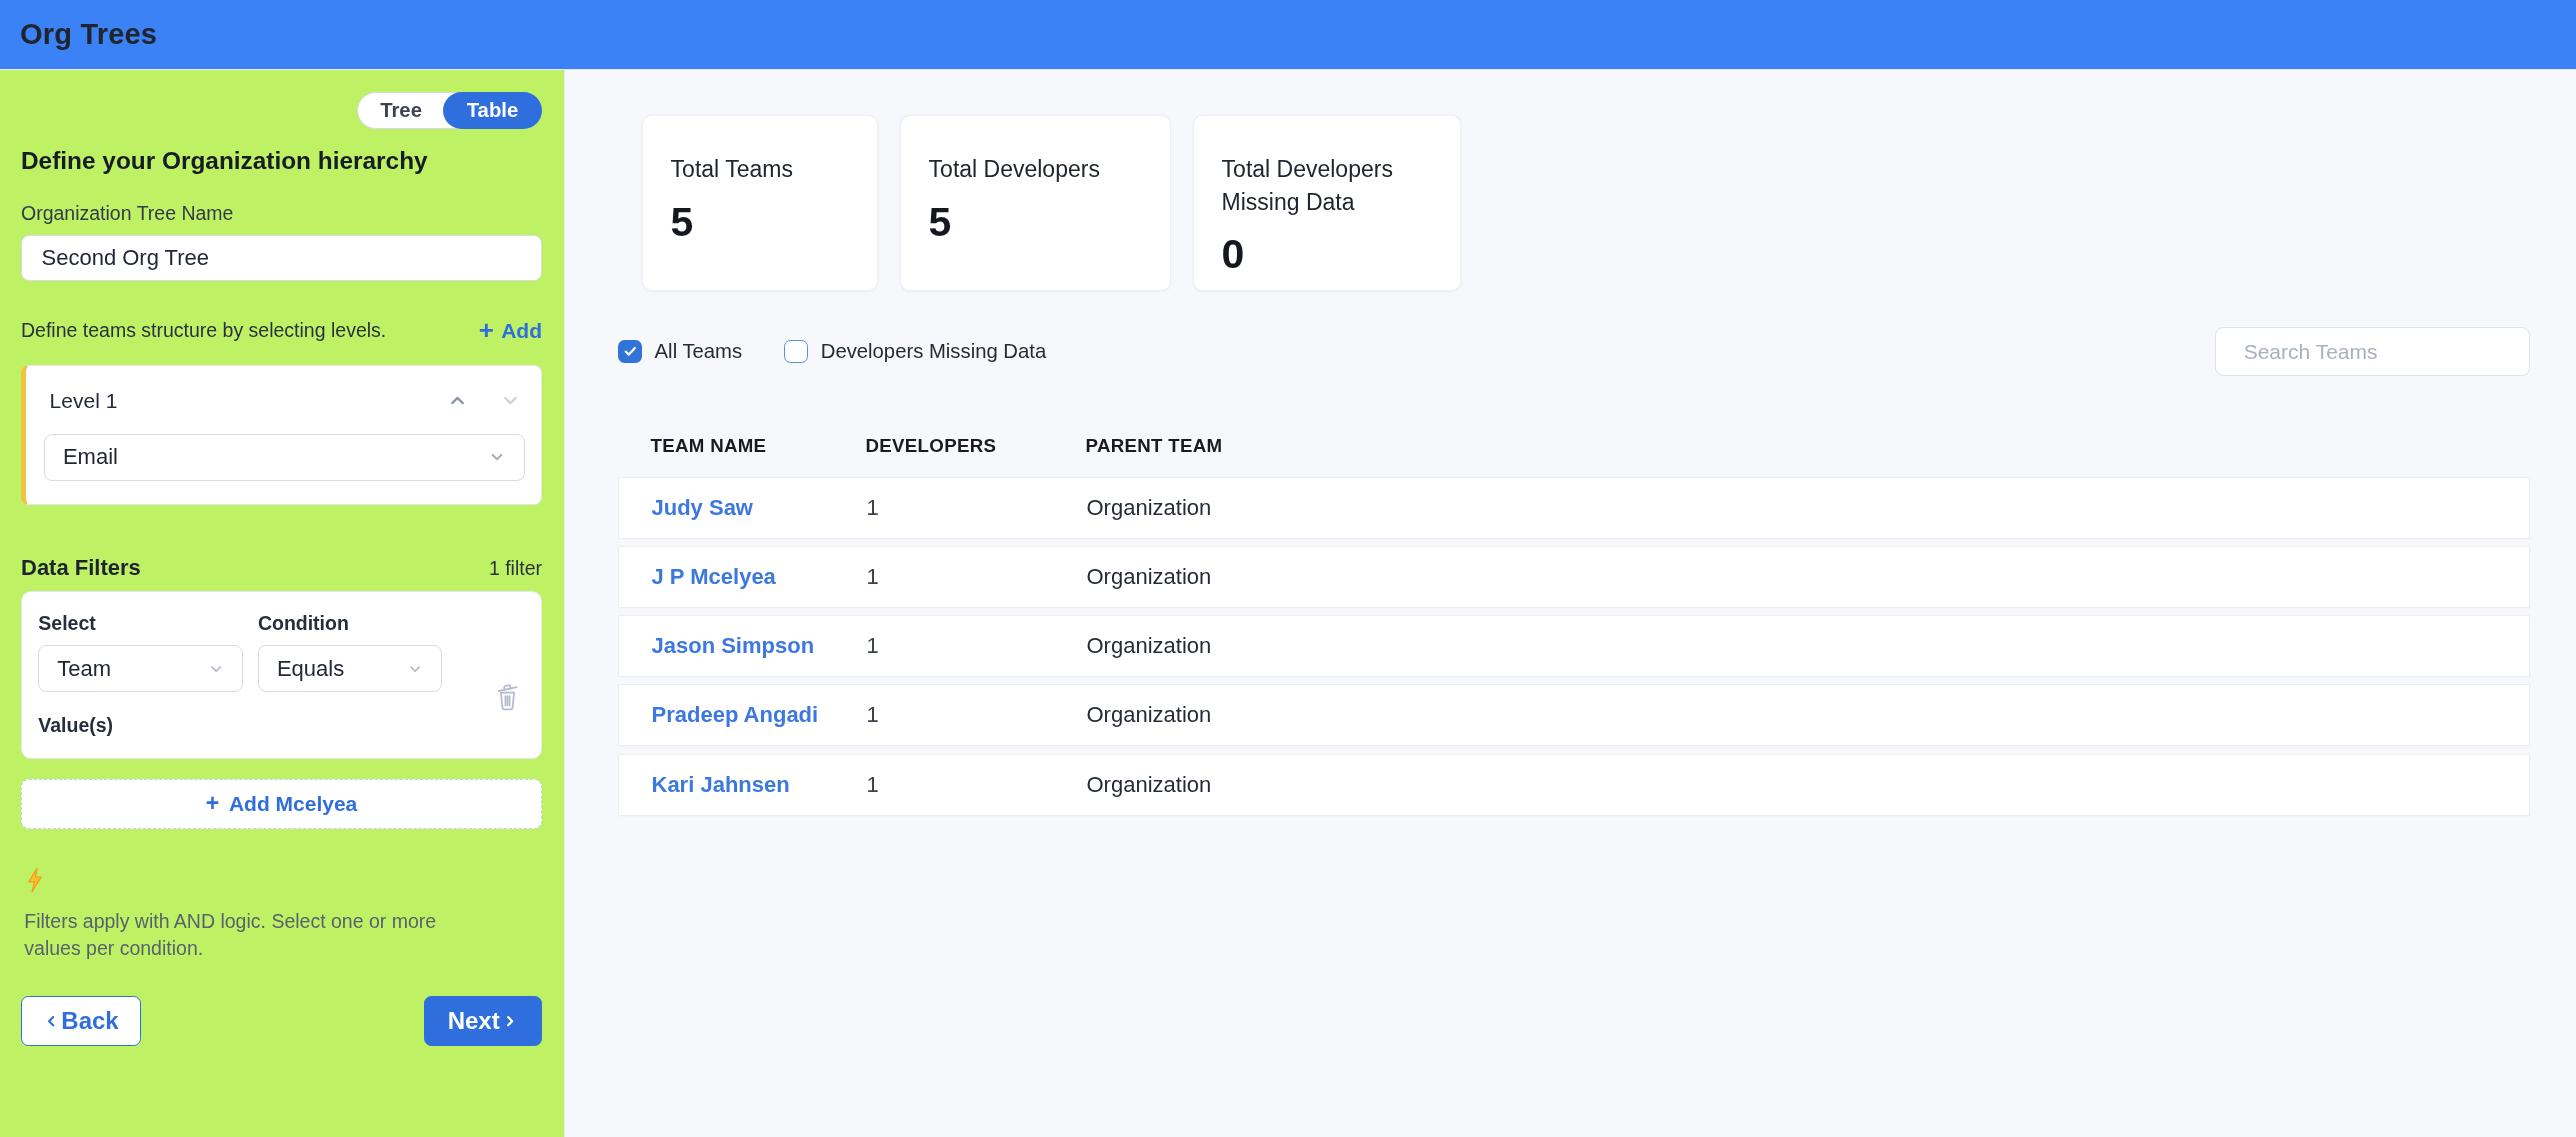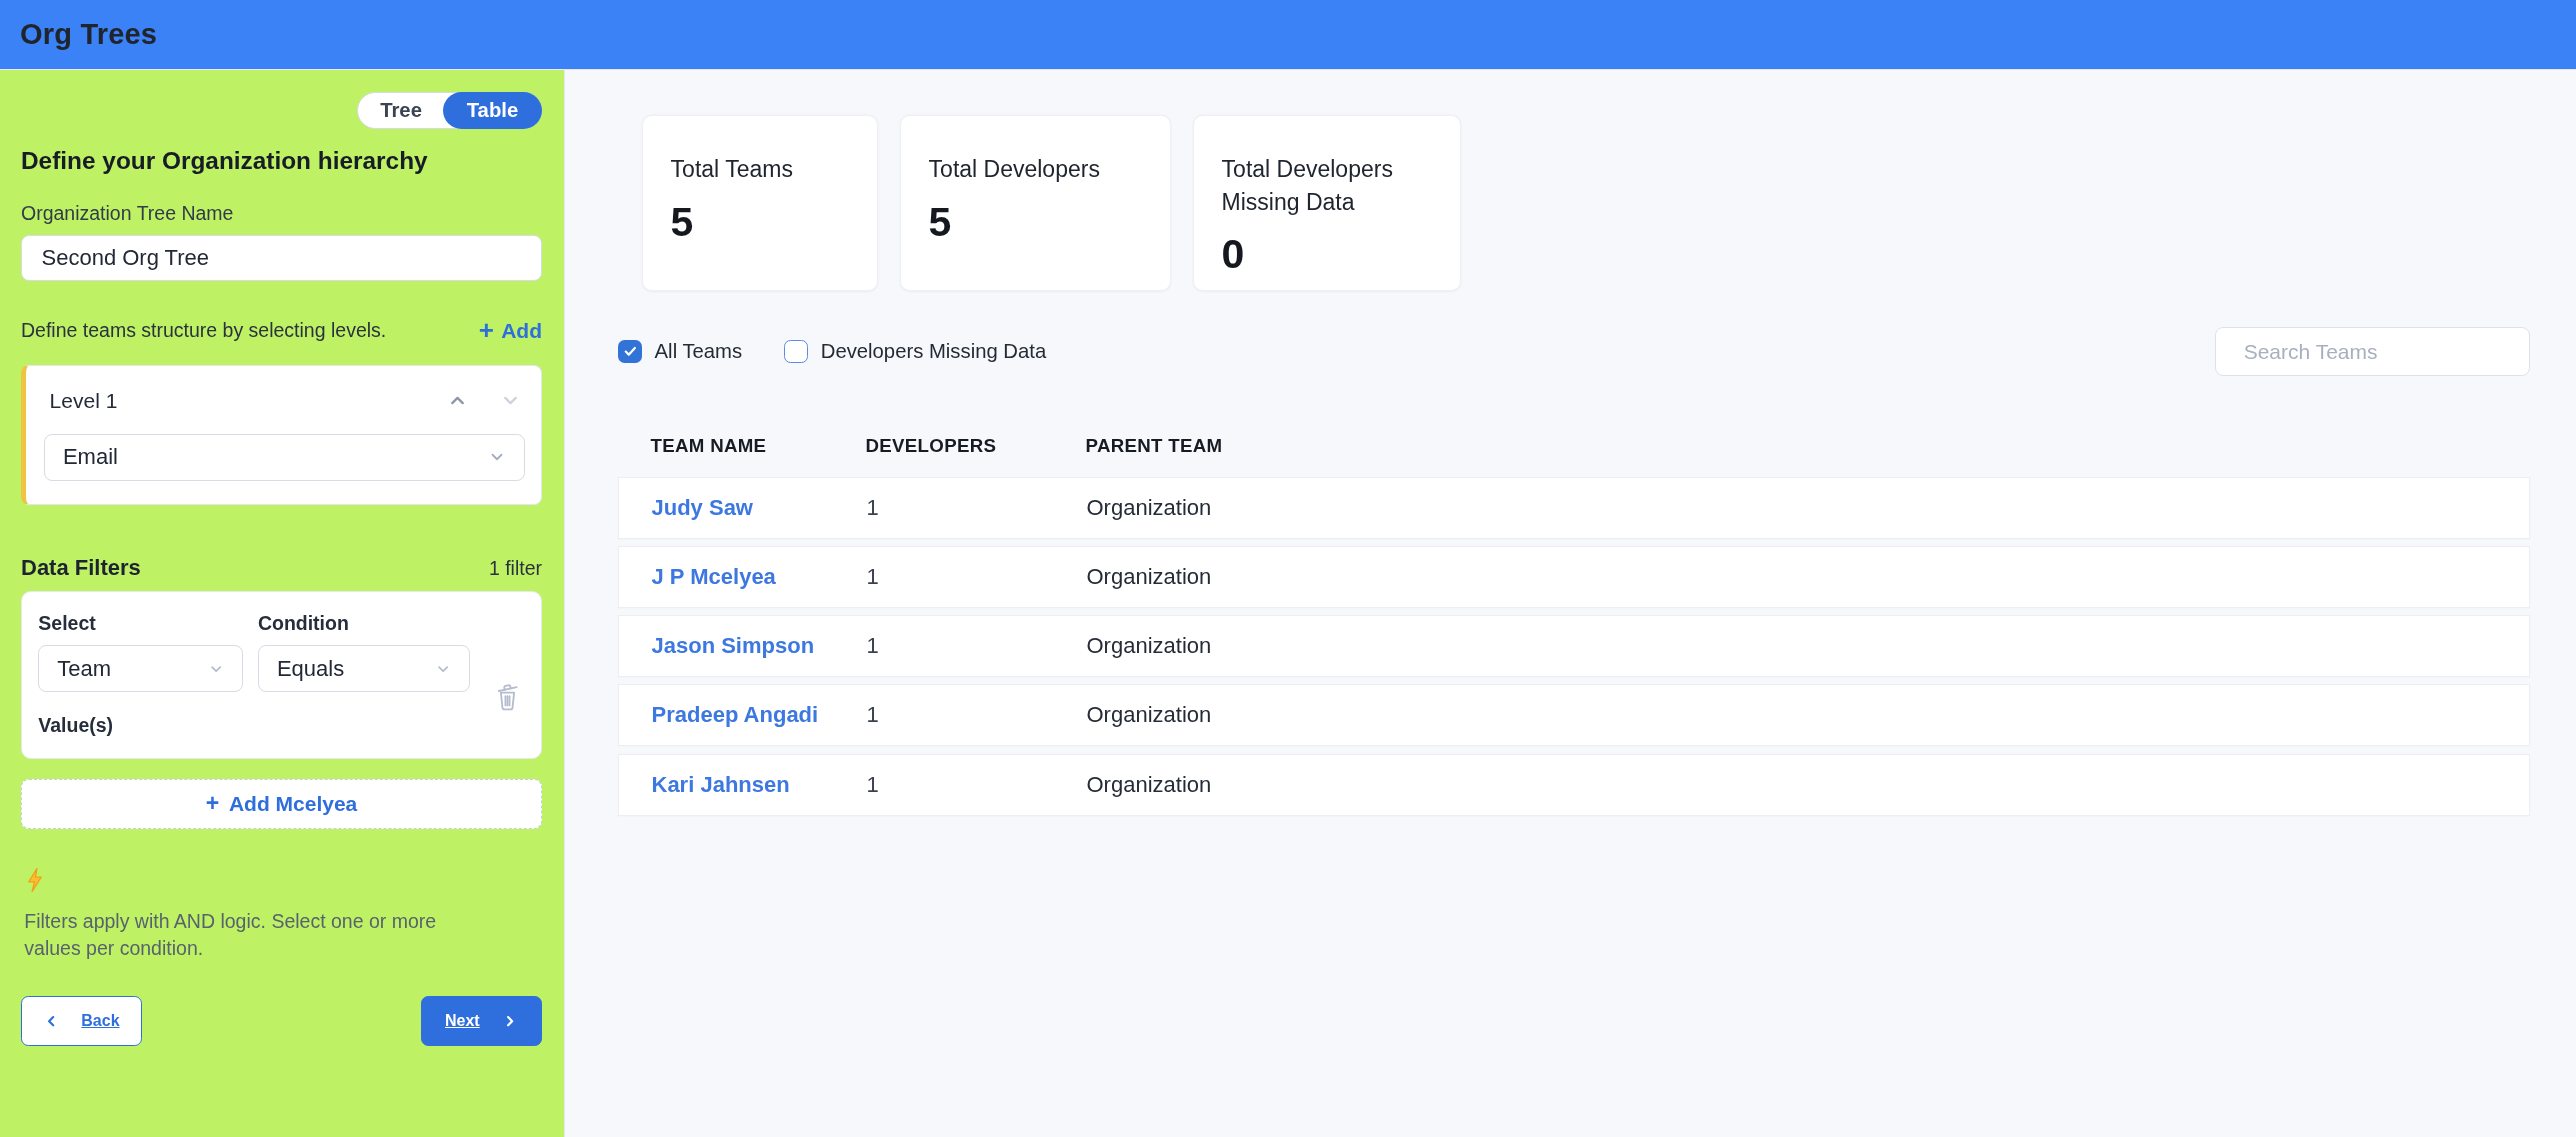--- a/index.html
+++ b/index.html
@@ -41,34 +41,34 @@
 
   .filters-head { margin-top:50px; display:flex; align-items:baseline; justify-content:space-between; }
   .filters-head .t { font-size:22px; font-weight:600; color:#1d2430; }
   .filters-head .c { font-size:19.5px; color:#2a323f; }
 
   .filter-card { margin-top:10.6px; border:0.8px solid #e5e8ee; border-radius:9.8px; background:#fff; padding:19.5px 16.3px 21px 16.3px; position:relative; }
   .fc-grid { display:flex; gap:14.6px; }
   .fc-col { display:flex; flex-direction:column; }
   .fc-col .flabel { font-size:19.5px; font-weight:600; color:#262e3b; margin-bottom:10.6px; }
   .fc-col .select { width:205px; }
-  .fc-col.cond .select { width:212px; }
+  .fc-col.cond .select { width:184px; }
   .trash-wrap { position:absolute; right:19.5px; top:88px; cursor:pointer; }
   .values-label { margin-top:22px; font-size:19.5px; font-weight:600; color:#262e3b; }
   .multiselect { margin-top:11.4px; width:431px; height:50px; border:0.8px solid #d7dbe3; border-radius:8.1px; background:#fff; display:flex; align-items:center; justify-content:space-between; padding:0 18px 0 9.8px; cursor:pointer; }
   .chip { background:#eceef6; border-radius:6.5px; padding:7.3px 15.4px; font-size:19.5px; color:#2c3340; }
 
   .add-filter { margin-top:19.5px; height:50px; border:1.6px dashed #c3cfe8; border-radius:8.1px; display:flex; align-items:center; justify-content:center; gap:9.8px; color:#2f6fdd; font-size:21px; font-weight:700; background:#fff; cursor:pointer; }
   .add-filter .plus-glyph { font-size:23px; }
 
   .note { margin-top:37px; display:flex; gap:14px; align-items:flex-start; padding-left:3.3px;flex-direction:column; }
   .note .txt { font-size:19.5px; line-height:27px; color:#58626f; width:467px; }
 
   .side-footer { margin-top:34px; display:flex; justify-content:space-between; align-items:center; }
-  .btn { height:50px; border-radius:7.3px; display:flex; align-items:center; gap:22px; font-size:16px; font-weight:700; cursor:pointer;text-decoration:underline; }
+  .btn { height:50px; border-radius:7.3px; display:flex; align-items:center; gap:2px; font-size:24px; font-weight:700; cursor:pointer; }
   .btn-back { background:#fff; border:1.6px solid #2f6fdd; color:#2f6fdd; padding:0 21px; }
   .btn-next { background:#2f6fdd; border:1.6px solid #2f6fdd; color:#fff; padding:0 23px; }
 
   
   .main { flex:1; padding:45px 46px 0 53px; min-width:0; }
 
   .stats-row { display:flex; gap:22px; margin-left:23.6px; }
   .stat-card { background:#fff; border:0.8px solid #eef0f4; border-radius:9.8px; height:176px; padding:37px 28px 0 28px; box-shadow:0 0.8px 2.4px rgba(16,24,40,.05); }
   .stat-card .s-label { font-size:23px; font-weight:500; color:#20262f; line-height:32.5px; }
   .stat-card .s-value { font-size:41px; font-weight:800; color:#15181e; margin-top:13px; }

